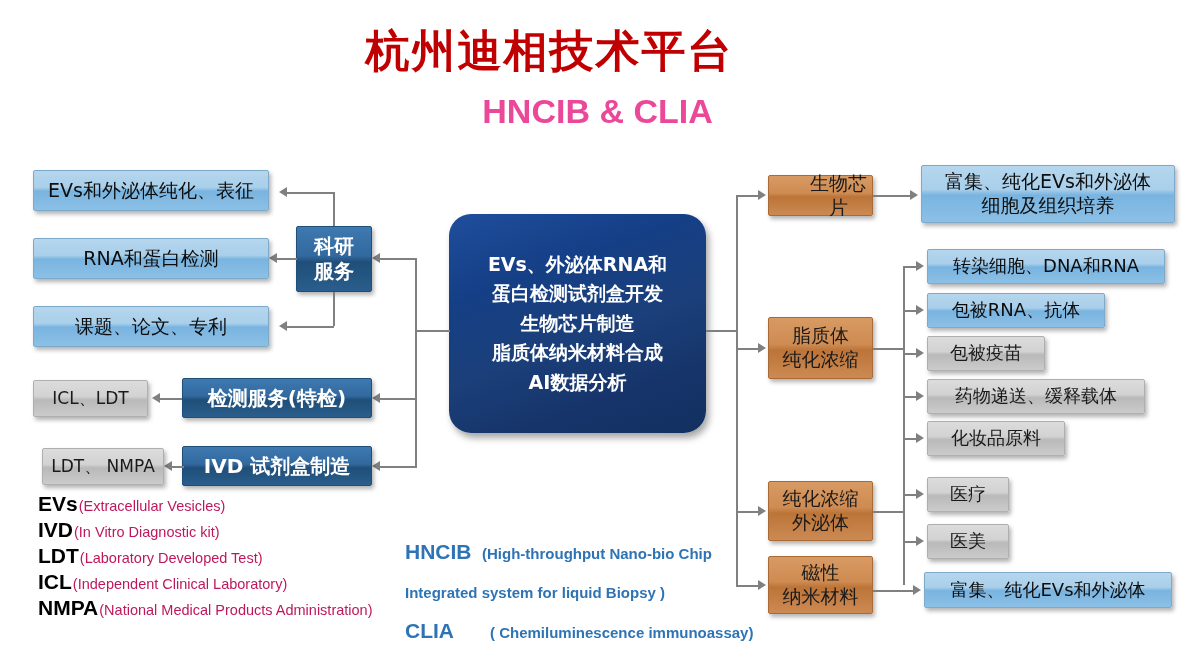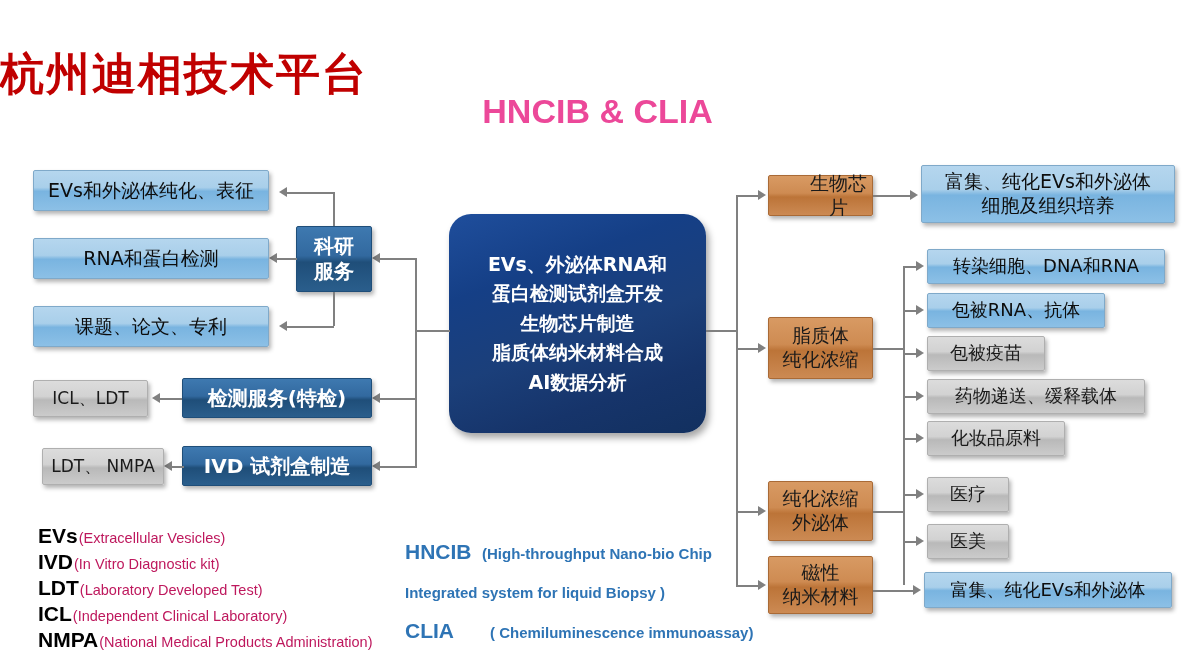--- a/index.html
+++ b/index.html
@@ -9,24 +9,24 @@
     background:#ffffff;
     font-family:"Liberation Sans", sans-serif;
     position:relative;
     overflow:hidden;
   }
   #stage { position:absolute; left:0; top:0; width:1195px; height:657px; }
 
   
   .title-cn {
     position:absolute; left:0; top:22px; width:1099px;
+    text-align:center;
     font-size:44px; font-weight:bold; letter-spacing:2px;
     color:#C00000;
     font-family:"DejaVu Sans", sans-serif;
-    margin-top:23px;
   }
   .title-en {
     position:absolute; left:0; top:92px; width:1195px;
     text-align:center;
     font-size:34px; font-weight:bold;
     color:#ec4899;
     font-family:"Liberation Sans", sans-serif;
   }
 
   
@@ -90,21 +90,21 @@
   .lv { width:2px; }
   .arw {
     position:absolute; width:0; height:0;
     border-top:5px solid transparent;
     border-bottom:5px solid transparent;
   }
   .arw-l { border-right:8px solid #808080; }
   .arw-r { border-left:8px solid #808080; }
 
   
-  .legend { position:absolute; left:38px; top:524px; width:390px; }
+  .legend { position:absolute; left:38px; top:492px; width:390px; }
   .legend-row { height:26px; display:flex; align-items:baseline; }
   .legend-abbr {
     font-family:"Liberation Sans", sans-serif;
     font-size:21px; font-weight:bold; color:#000;
   }
   .legend-full {
     font-family:"Liberation Sans", sans-serif;
     font-size:14.5px; color:#be185d; margin-left:1px;
   }
 

